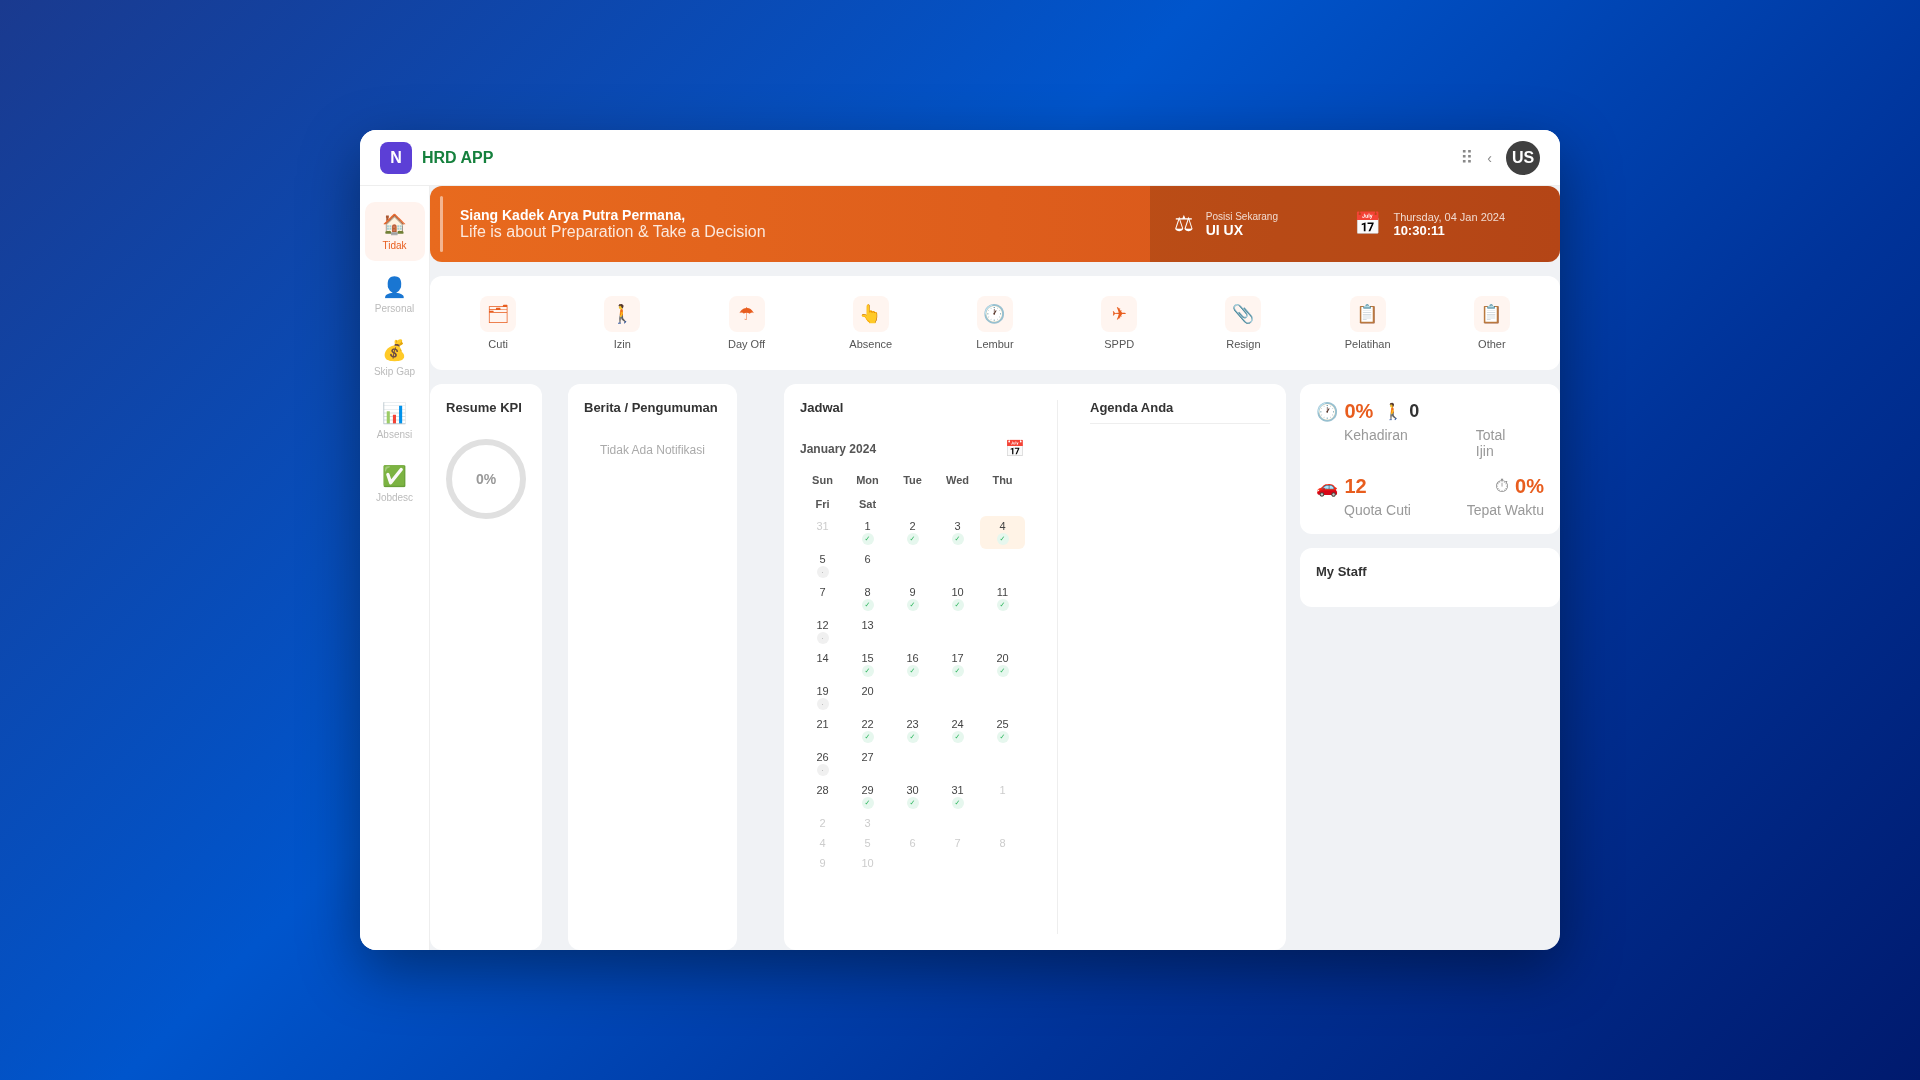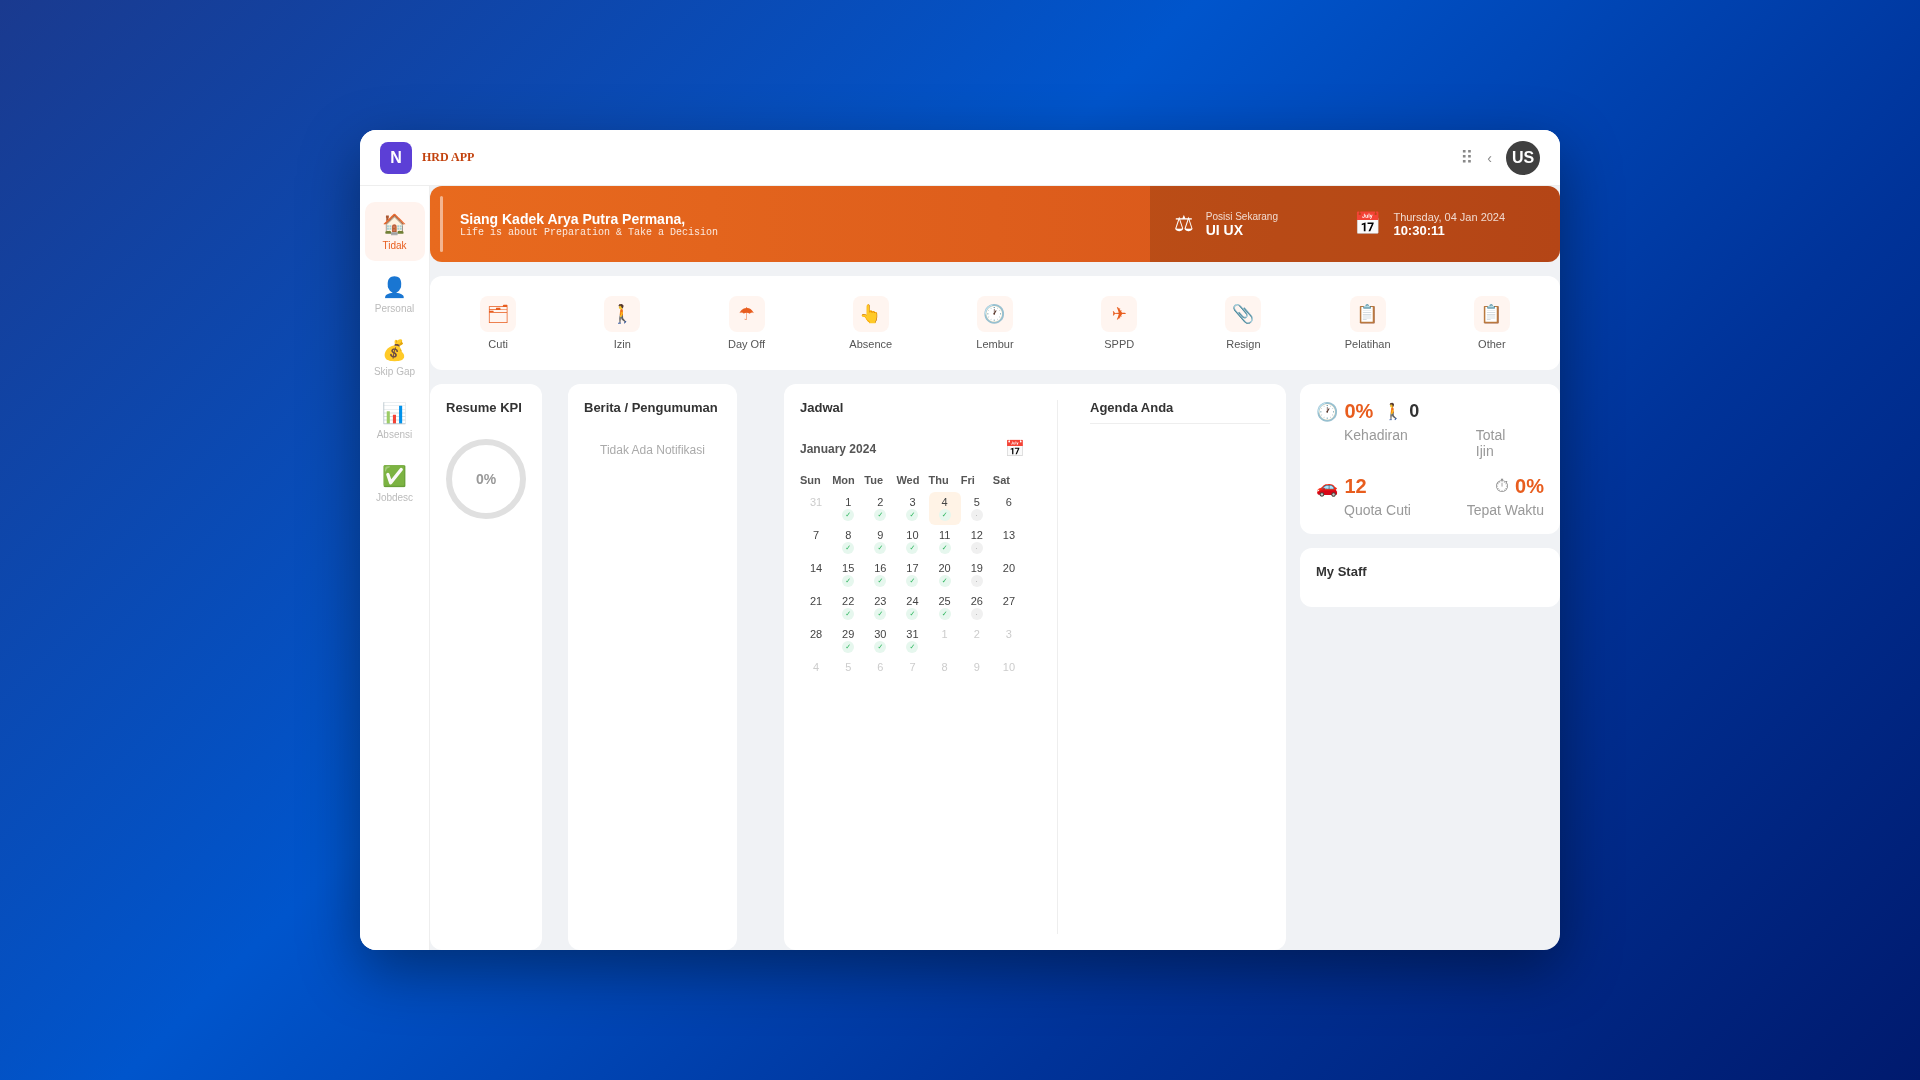--- a/index.html
+++ b/index.html
@@ -39,24 +39,23 @@
       border-radius: 8px;
       display: flex;
       align-items: center;
       justify-content: center;
       color: #fff;
       font-weight: 900;
       font-size: 16px;
       margin-right: 10px;
     }
     .topbar-title {
-      font-size: 12px;
-      font-weight: 700;
-      color: #c2410c;
-      font-family: Liberation Serif, serif;
+      font-size: 16px;
+      font-weight: 700;
+      color: #15803d;
     }
     .topbar-right {
       margin-left: auto;
       display: flex;
       align-items: center;
       gap: 14px;
     }
     .topbar-grid-icon {
       font-size: 18px;
       color: #888;
@@ -162,24 +161,23 @@
       background: rgba(255,255,255,0.5);
       border-radius: 2px;
     }
     .banner-greeting {
       font-size: 14px;
       font-weight: 700;
       color: #fff;
       margin-left: 10px;
     }
     .banner-sub {
-      font-size: 10px;
+      font-size: 16px;
       color: rgba(255,255,255,0.85);
       margin-left: 10px;
-      font-family: Liberation Mono, monospace;
     }
     .banner-middle {
       background: rgba(0,0,0,0.15);
       padding: 0 24px;
       display: flex;
       align-items: center;
       gap: 12px;
       min-width: 180px;
     }
     .banner-position-icon {
@@ -315,22 +313,22 @@
     .calendar-icon {
       font-size: 16px;
       color: #aaa;
       cursor: pointer;
     }
     .calendar-grid {
       width: 100%;
     }
     .cal-row {
       display: grid;
-      grid-template-columns: repeat(7, 1fr);
-      text-align: left;
+      grid-template-columns: repeat(5, 1fr);
+      text-align: center;
     }
     .cal-day-header {
       font-size: 11px;
       font-weight: 700;
       color: #555;
       padding: 6px 0;
     }
     .cal-cell {
       padding: 4px 2px;
       font-size: 11px;

